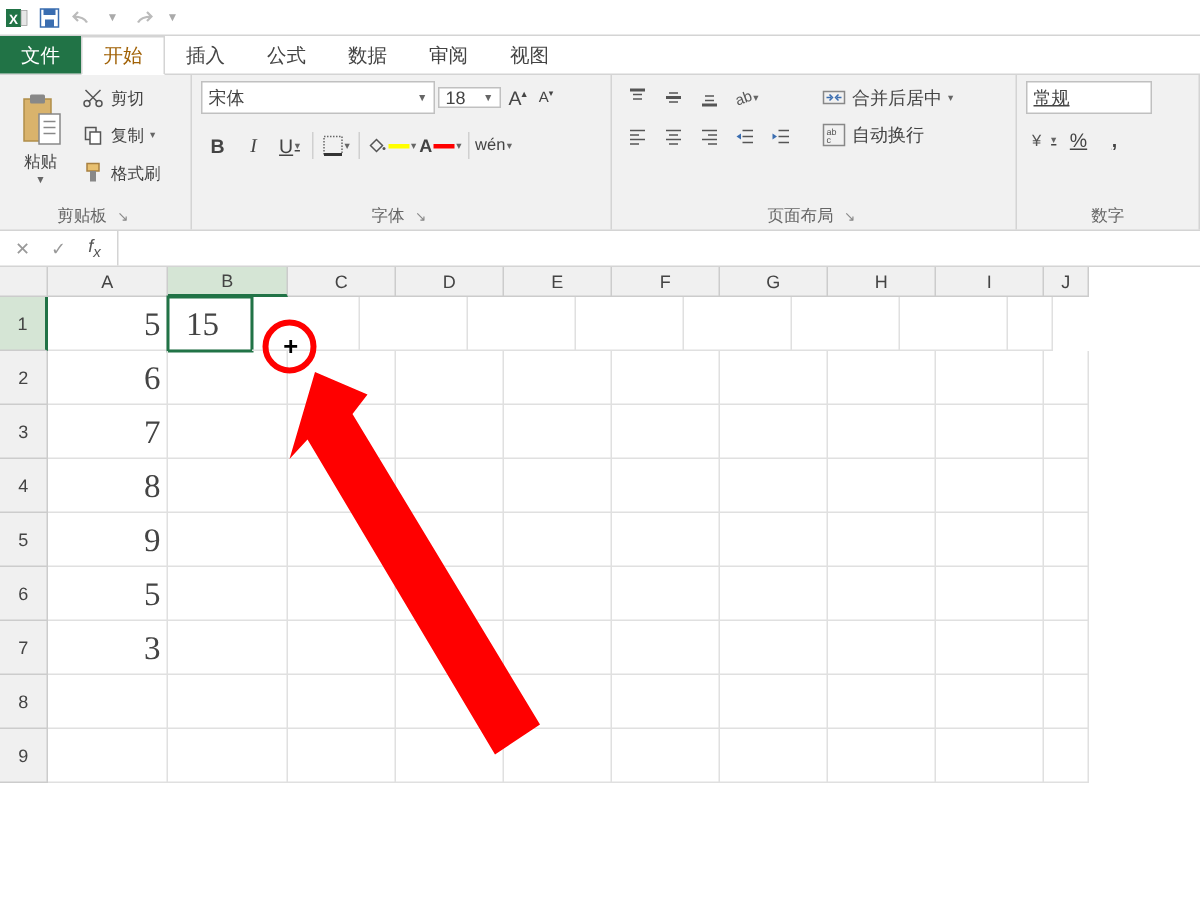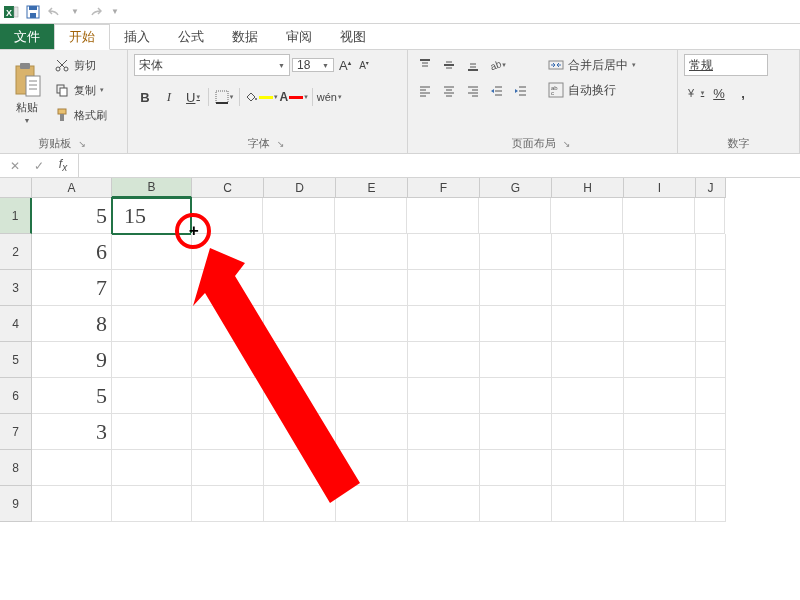--- a/index.html
+++ b/index.html
@@ -385,21 +385,21 @@
       <div class="colh" style="width: 72px;">F</div>
       <div class="colh" style="width: 72px;">G</div>
       <div class="colh" style="width: 72px;">H</div>
       <div class="colh" style="width: 72px;">I</div>
       <div class="colh" style="width: 30px;">J</div>
     </div>
   <div class="rows" id="rows">
       <div class="row">
         <div class="rowh sel">1</div>
         <div class="cell ra" style="width: 80px;">5</div>
-        <div class="cell la active" style="width: 79px; padding-left: 12px;">15</div>
+        <div class="cell la active" style="width: 56px; padding-left: 12px;">15</div>
         <div class="cell" style="width: 72px;"></div>
         <div class="cell" style="width: 72px;"></div>
         <div class="cell" style="width: 72px;"></div>
         <div class="cell" style="width: 72px;"></div>
         <div class="cell" style="width: 72px;"></div>
         <div class="cell" style="width: 72px;"></div>
         <div class="cell" style="width: 72px;"></div>
         <div class="cell" style="width: 30px;"></div>
       </div>
       <div class="row">

